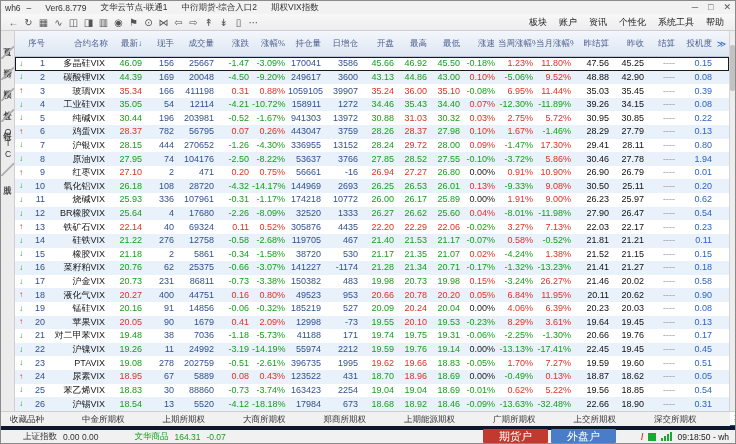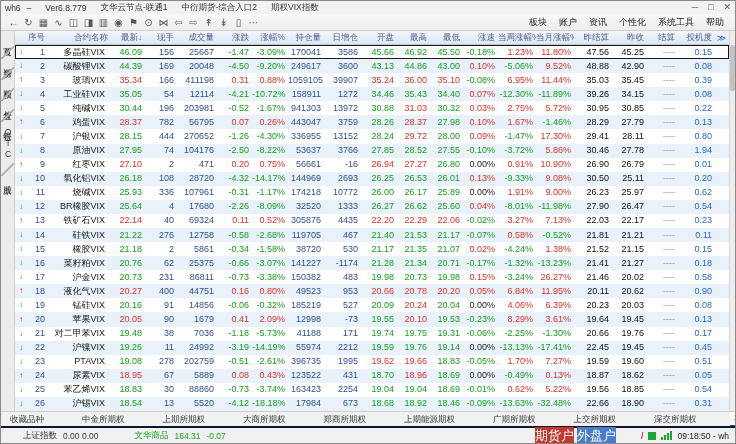--- a/index.html
+++ b/index.html
@@ -21,21 +21,21 @@
   .tb-menu{padding:0 6px;font-size:9px;color:#222;cursor:default;}
 
   
   .main{flex:1 1 auto;display:flex;min-height:0;}
   .sidebar{width:14px;background:#ececec;border-right:1px solid #cfcfcf;display:flex;flex-direction:column;align-items:center;padding-top:10px;flex:0 0 auto;}
   .side-tab{writing-mode:vertical-rl;text-orientation:upright;font-size:8.5px;color:#333;letter-spacing:1px;cursor:default;line-height:13px;}
   .side-sep{height:13px;width:100%;background:linear-gradient(to bottom right,transparent 44%,#b0b0b0 48%,#b0b0b0 54%,transparent 58%);margin:3px 0;}
 
   .content{flex:1 1 auto;display:flex;flex-direction:column;min-width:0;}
   .grid{display:grid;grid-template-columns:12px 21px 60px 37px 32px 40px 35px 36px 36px 37px 36px 33px 33px 35px 38px 38px 38px 35px 31px 37px 16px;}
-  .thead{height:14px;flex:0 0 auto;background:linear-gradient(#f3f7fc,#dde6f2);border-bottom:1px solid #b9c6da;font-size:8.5px;color:var(--header-text);align-items:center;}
+  .thead{height:26px;flex:0 0 auto;background:linear-gradient(#f3f7fc,#dde6f2);border-bottom:1px solid #b9c6da;font-size:8.5px;color:var(--header-text);align-items:center;font-family:Liberation Serif, serif;}
   .th{text-align:right;padding-right:3px;overflow:hidden;white-space:nowrap;cursor:default;}
   .th.center{text-align:right;padding-right:0;}
   .sort-arrow{color:#2a64c8;font-size:8px;}
   .expand-icon{color:#2a64c8;text-align:center;font-size:9px;cursor:default;}
 
   .tbody{flex:1 1 auto;display:flex;flex-direction:column;background:#fff;}
   .row{flex:1 1 0;align-items:center;font-size:9px;background:#fff;cursor:default;}
   .row.alt{background:#e9f1fa;}
   .row.selected{outline:1px solid #1a1a1a;outline-offset:-1px;}
   .cell{text-align:right;padding-right:3px;white-space:nowrap;overflow:hidden;line-height:1;}
@@ -53,25 +53,25 @@
   .scroll-thumb{position:absolute;top:14px;left:0;width:5px;height:46px;background:#c2c2c2;border-radius:2px;}
 
   
   .bottom-tabs{height:15px;flex:0 0 auto;background:#f1f1f1;border-top:1px solid #cfcfcf;display:flex;align-items:center;font-size:8.5px;color:#333;padding:0 4px;white-space:nowrap;gap:28px;}
   .btab{padding:0 5px;cursor:default;line-height:13px;}
   .btab.active{color:var(--active-tab);border-bottom:2px solid var(--active-tab);font-weight:bold;background:#fff;}
   .online{margin-left:auto;color:#2a6ac8;display:flex;align-items:center;gap:3px;padding-right:4px;cursor:default;}
   .headset{font-size:9px;color:#2a6ac8;}
 
   
-  .statusbar{height:17px;flex:0 0 auto;background:#f1f1f1;border-top:2px solid #0f172a;display:flex;align-items:center;font-size:8.5px;color:#333;padding:0 6px;white-space:nowrap;}
+  .statusbar{height:17px;flex:0 0 auto;background:#f1f1f1;border-top:4px solid #0f172a;display:flex;align-items:center;font-size:8.5px;color:#333;padding:0 6px;white-space:nowrap;}
   .sb-left{display:flex;gap:6px;align-items:center;padding-left:16px;}
   .sb-green{color:var(--green);}
   .sb-right{margin-left:auto;display:flex;align-items:center;gap:5px;}
-  .badge{color:#fff;font-size:13px;padding:1px 0;border-radius:1px;cursor:default;}
+  .badge{color:#fff;font-size:11px;padding:1px 16px;border-radius:1px;cursor:default;}
   .slash{color:var(--red);font-weight:bold;}
   .conn-square{width:8px;height:8px;background:#19a832;display:inline-block;}
   .sig{display:inline-flex;align-items:flex-end;gap:1px;height:9px;}
   .sig i{display:block;width:2px;background:#19a832;}
   .sig i:nth-child(1){height:3px;}.sig i:nth-child(2){height:5px;}.sig i:nth-child(3){height:7px;}.sig i:nth-child(4){height:9px;}
   .sb-time{color:#222;}
 </style>
 </head>
 <body>
 

